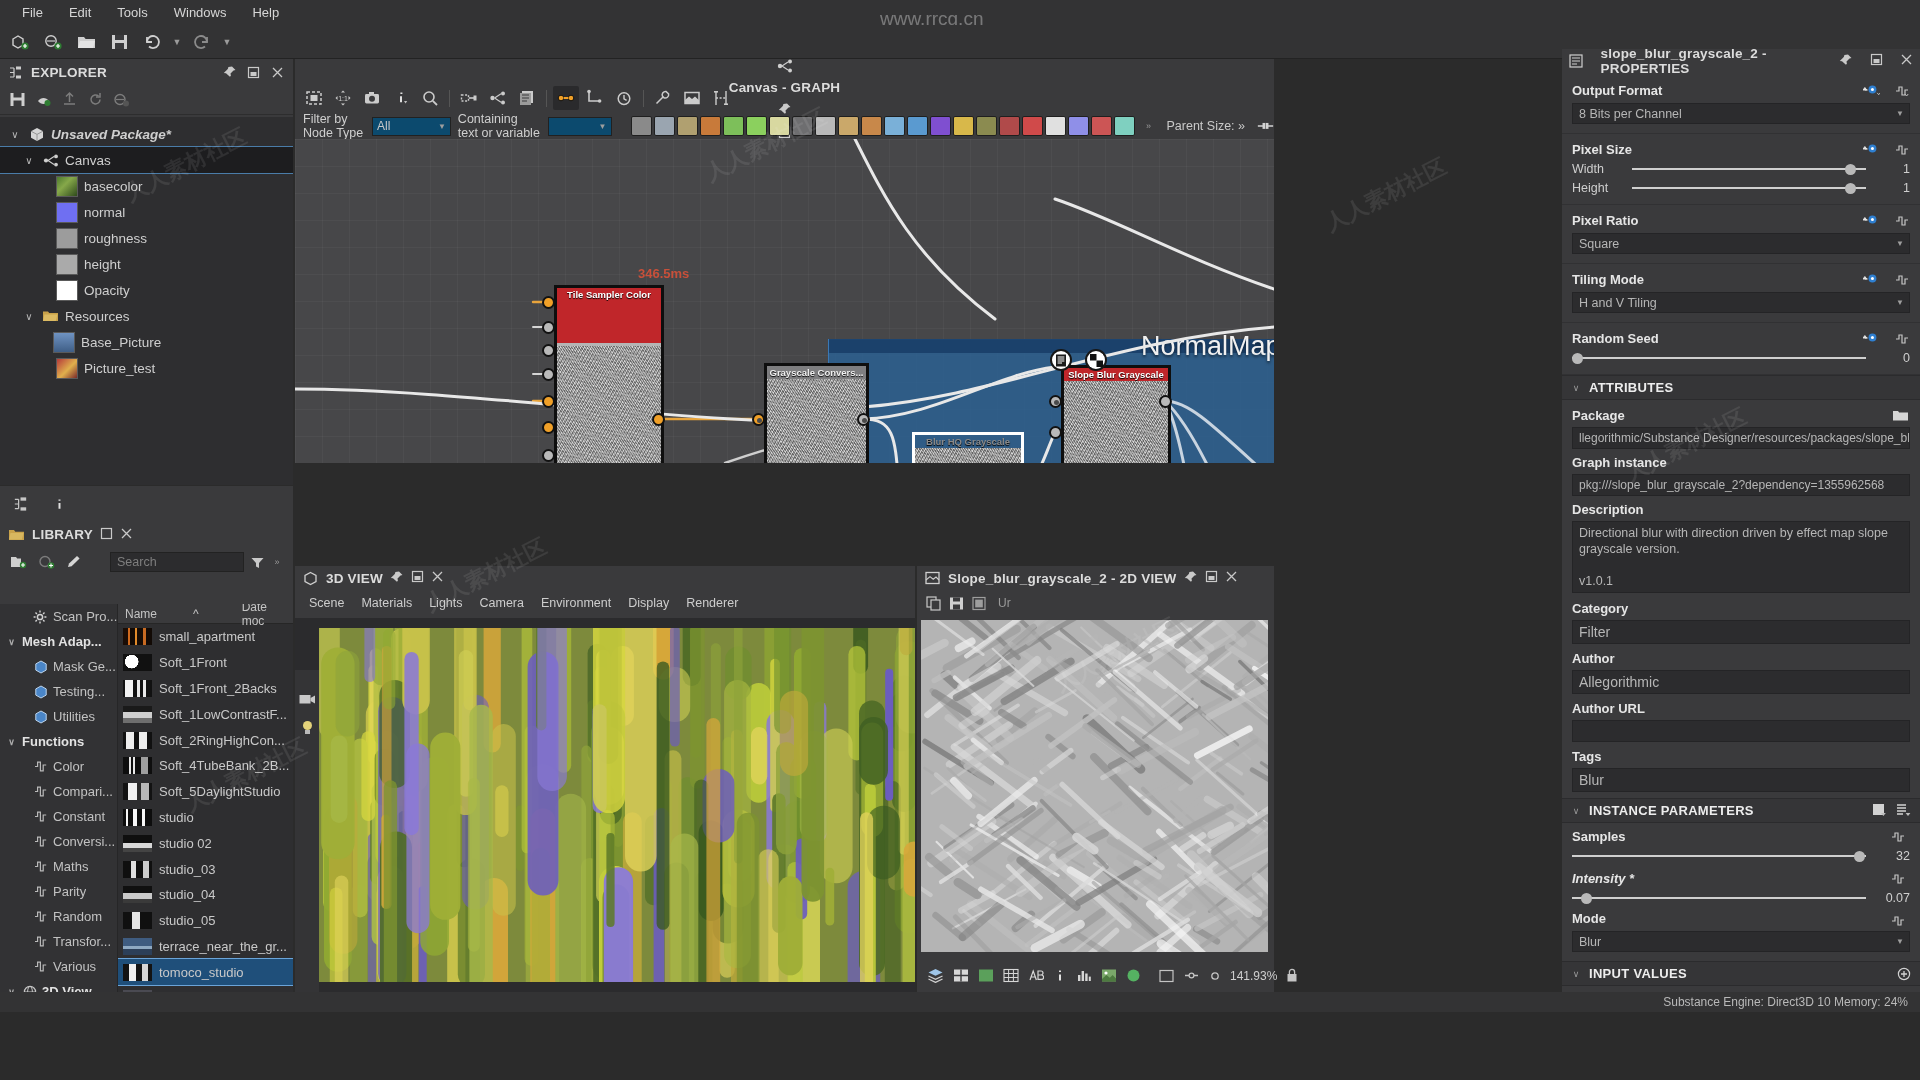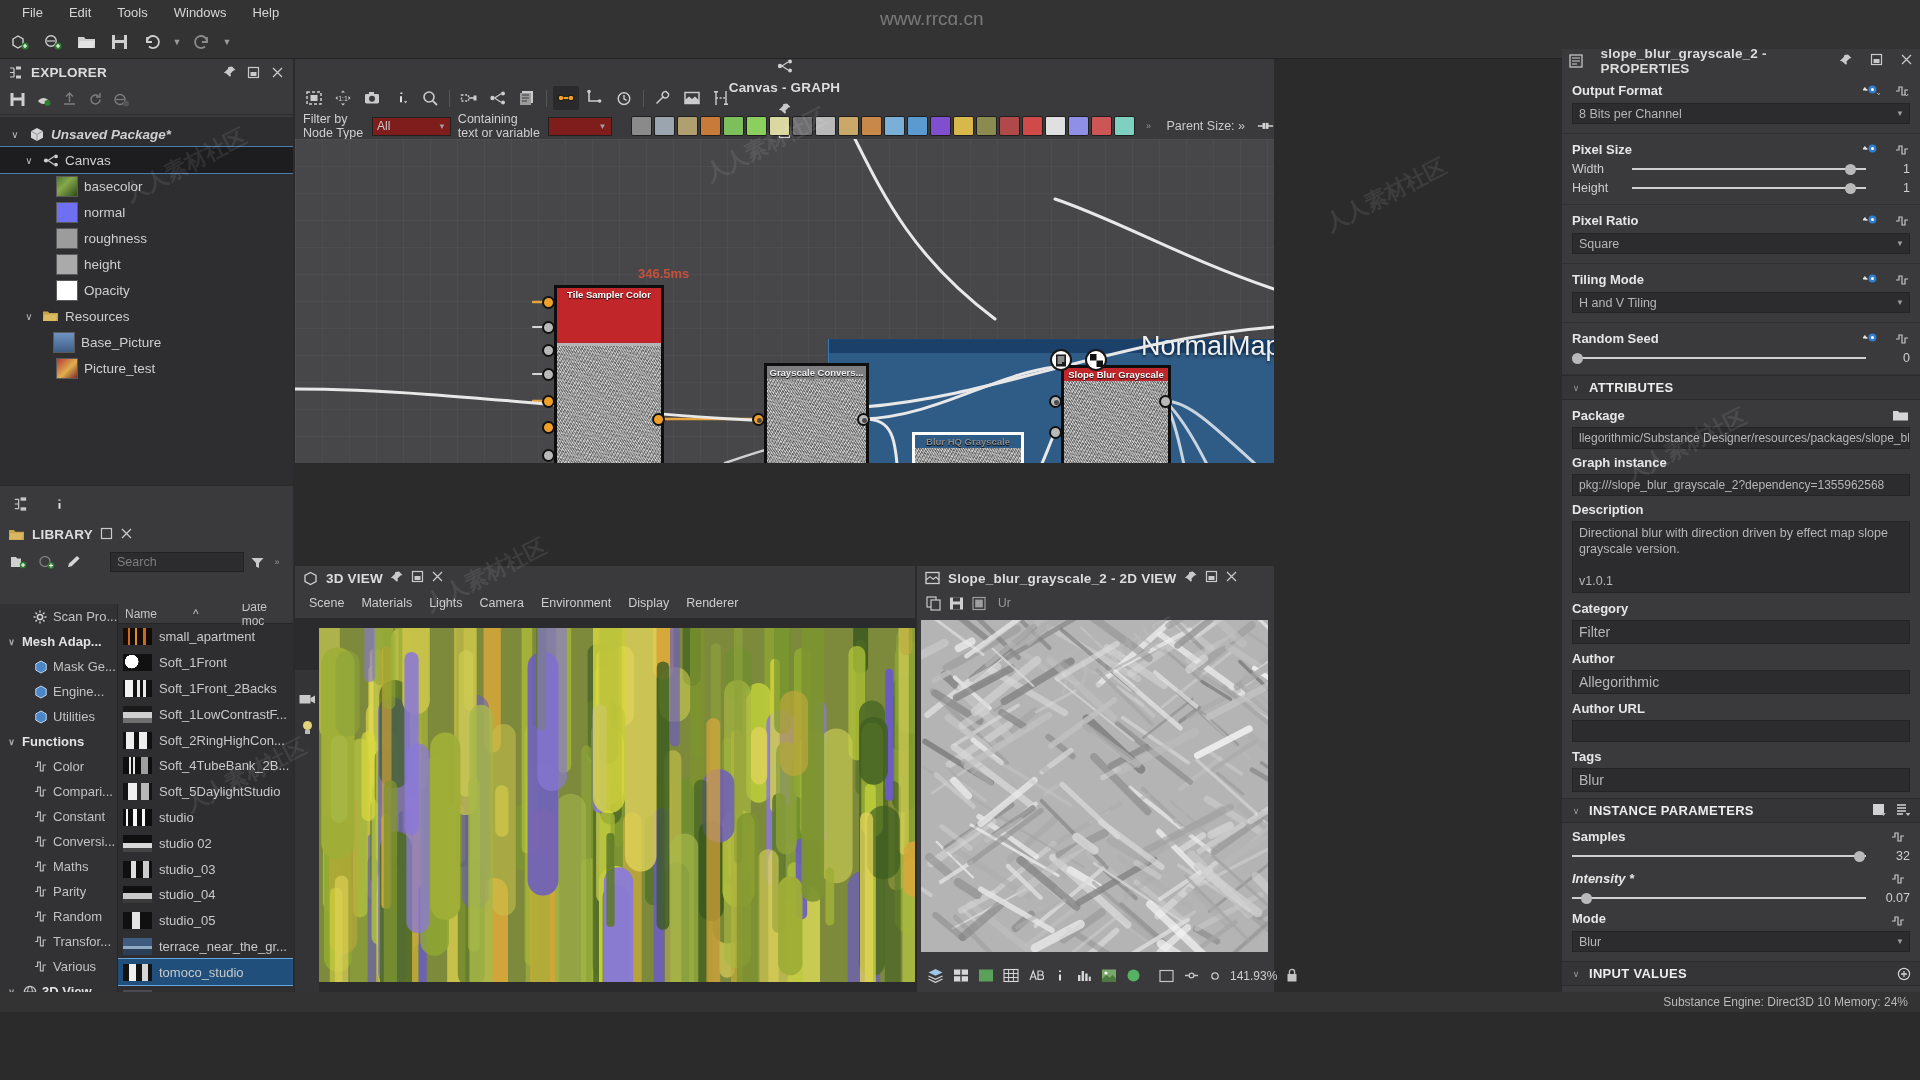--- a/index.html
+++ b/index.html
@@ -64,21 +64,21 @@
   .lrow { height:25.8px; display:flex; align-items:center; gap:7px; padding-left:5px; font-size:13px; color:#c9c9c9;}
   .lrow.sel { background:#1f4f7a; outline:1px solid #6ba4d8; }
   .thumb { width:29px; height:17px; flex:0 0 auto; background:#111; position:relative; overflow:hidden;}
 
   
   #graph { position:absolute; left:295px; top:59px; width:979px; height:404px; background:#3a3a3c; }
   #graph .gh { height:24px; display:flex; align-items:center; gap:7px; padding:0 7px;flex-direction:column; }
   #graphtools { height:30px; display:flex; align-items:center; gap:3px; padding-left:6px; }
   #graphfilter { height:26px; display:flex; align-items:center; gap:7px; padding-left:8px; font-size:12.5px;
      background:#3a3a3c; }
-  .combo { height:19px; background:#7f1d1d; border:1px solid #212121; color:#c8c8c8; font-size:12px;
+  .combo { height:19px; background:#0c4a6e; border:1px solid #212121; color:#c8c8c8; font-size:12px;
      display:flex; align-items:center; padding:0 4px; position:relative;}
   .combo .ar { position:absolute; right:4px; font-size:8px; color:#9e9e9e;}
   #gcanvas { position:absolute; left:0; top:80px; right:0; bottom:0; background:#474749; overflow:hidden;}
   .gridbg { position:absolute; inset:0;
      background-image:linear-gradient(to right, rgba(255,255,255,.035) 1px, transparent 1px),
                       linear-gradient(to bottom, rgba(255,255,255,.035) 1px, transparent 1px);
      background-size:27px 27px; }
   .node { position:absolute; border:3px solid #0e0e0e; }
   .node .nt { font-size:9.5px; font-weight:bold; text-align:center; color:#fff; line-height:13px;
      height:13px; overflow:hidden; text-shadow:0 1px 1px #000;}
@@ -450,21 +450,21 @@
             <span class="lbl">Mask Ge...</span>
           </div>
           <div class="cat">
             <span class="arw"></span>
             <span style="width:6px"></span>
             <span class="ic">
               <svg width="14" height="14" viewBox="0 0 14 14">
                 <path d="M7 1l5.2 2.9v6.2L7 13 1.8 10.1V3.9z" fill="#4a86c8" stroke="#bcd4ec" stroke-width="1"></path>
               </svg>
             </span>
-            <span class="lbl">Engine...</span>
+            <span class="lbl">Testing...</span>
           </div>
           <div class="cat">
             <span class="arw"></span>
             <span style="width:6px"></span>
             <span class="ic">
               <svg width="14" height="14" viewBox="0 0 14 14">
                 <path d="M7 1l5.2 2.9v6.2L7 13 1.8 10.1V3.9z" fill="#4a86c8" stroke="#bcd4ec" stroke-width="1"></path>
               </svg>
             </span>
             <span class="lbl">Utilities</span>

